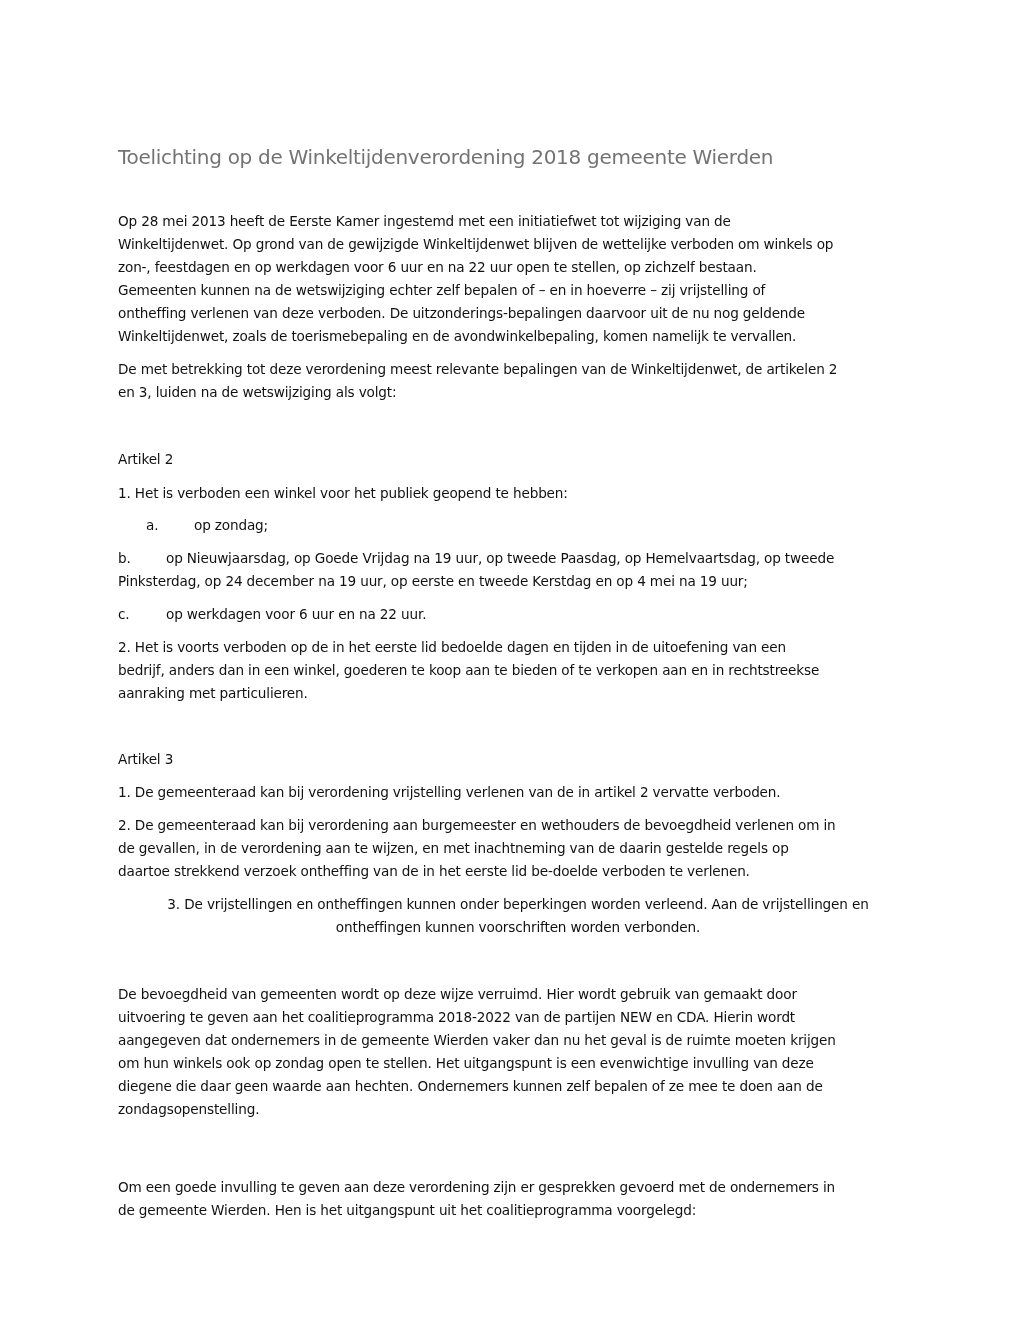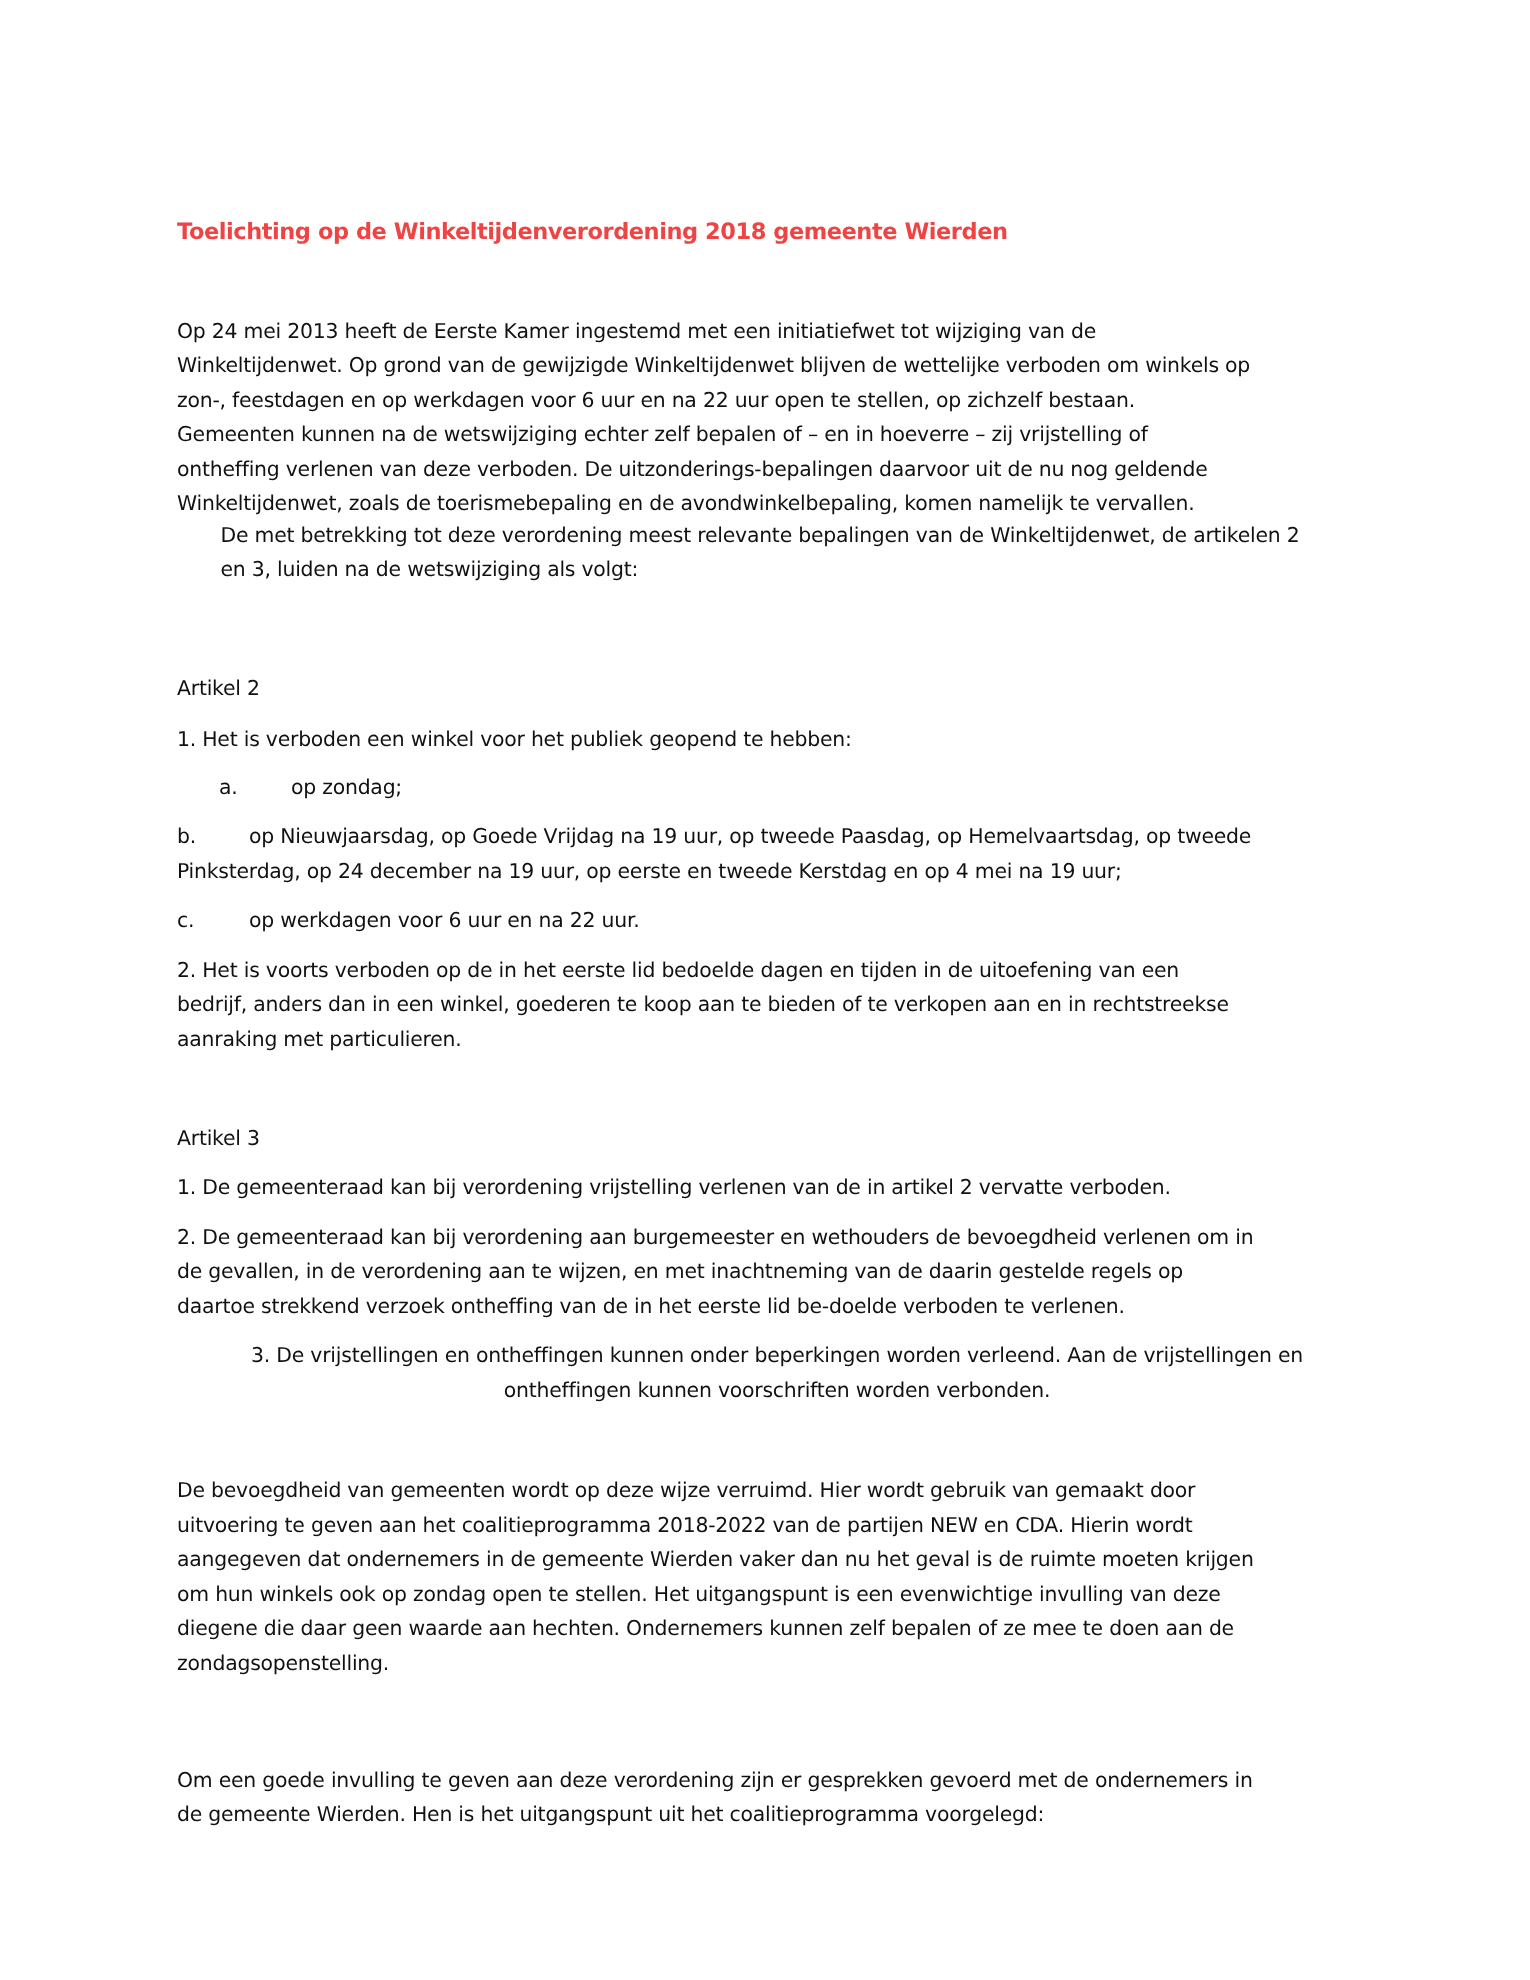--- a/index.html
+++ b/index.html
@@ -18,26 +18,26 @@
     .page {
       position: absolute;
       left: 118px;
       top: 0;
       width: 800px;
     }
     .title {
       position: absolute;
       left: 0;
       top: 145px;
-      font-size: 15px;
+      font-size: 20px;
       letter-spacing: -0.3px;
       white-space: nowrap;
-      color: #ef4444;
+      color: #737373;
       margin: 0;
-      font-weight: bold;
+      font-weight: normal;
     }
     .block {
       position: absolute;
       left: 0;
       width: 800px;
     }
     .line {
       display: block;
       font-size: 13.6px;
       line-height: 23px;
@@ -51,29 +51,29 @@
     }
   </style>
 </head>
 <body>
 
 <div class="page">
 
   <h1 class="title">Toelichting op de Winkeltijdenverordening 2018 gemeente Wierden</h1>
 
   <div class="block" style="top:210px;">
-    <span class="line">Op 24 mei 2013 heeft de Eerste Kamer ingestemd met een initiatiefwet tot wijziging van de</span>
+    <span class="line">Op 28 mei 2013 heeft de Eerste Kamer ingestemd met een initiatiefwet tot wijziging van de</span>
     <span class="line">Winkeltijdenwet. Op grond van de gewijzigde Winkeltijdenwet blijven de wettelijke verboden om winkels op</span>
     <span class="line">zon-, feestdagen en op werkdagen voor 6 uur en na 22 uur open te stellen, op zichzelf bestaan.</span>
     <span class="line">Gemeenten kunnen na de wetswijziging echter zelf bepalen of – en in hoeverre – zij vrijstelling of</span>
     <span class="line">ontheffing verlenen van deze verboden. De uitzonderings-bepalingen daarvoor uit de nu nog geldende</span>
     <span class="line">Winkeltijdenwet, zoals de toerismebepaling en de avondwinkelbepaling, komen namelijk te vervallen.</span>
   </div>
 
-  <div class="block" style="top:346px;margin-left:29px;">
+  <div class="block" style="top:358px;">
     <span class="line">De met betrekking tot deze verordening meest relevante bepalingen van de Winkeltijdenwet, de artikelen 2</span>
     <span class="line">en 3, luiden na de wetswijziging als volgt:</span>
   </div>
 
   <div class="block" style="top:448px;">
     <span class="line">Artikel 2</span>
   </div>
 
   <div class="block" style="top:482px;">
     <span class="line">1. Het is verboden een winkel voor het publiek geopend te hebben:</span>

